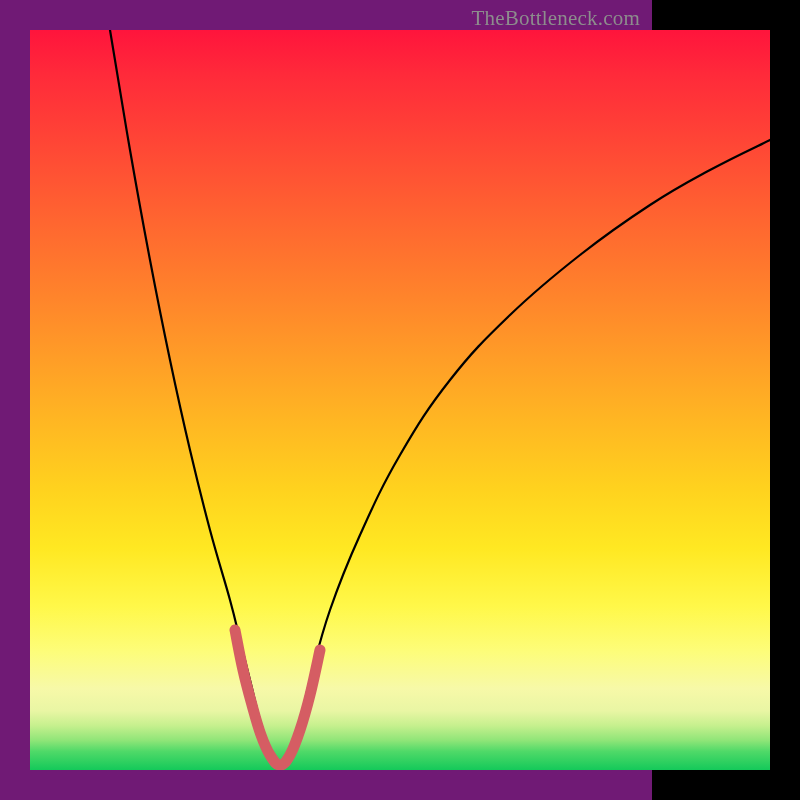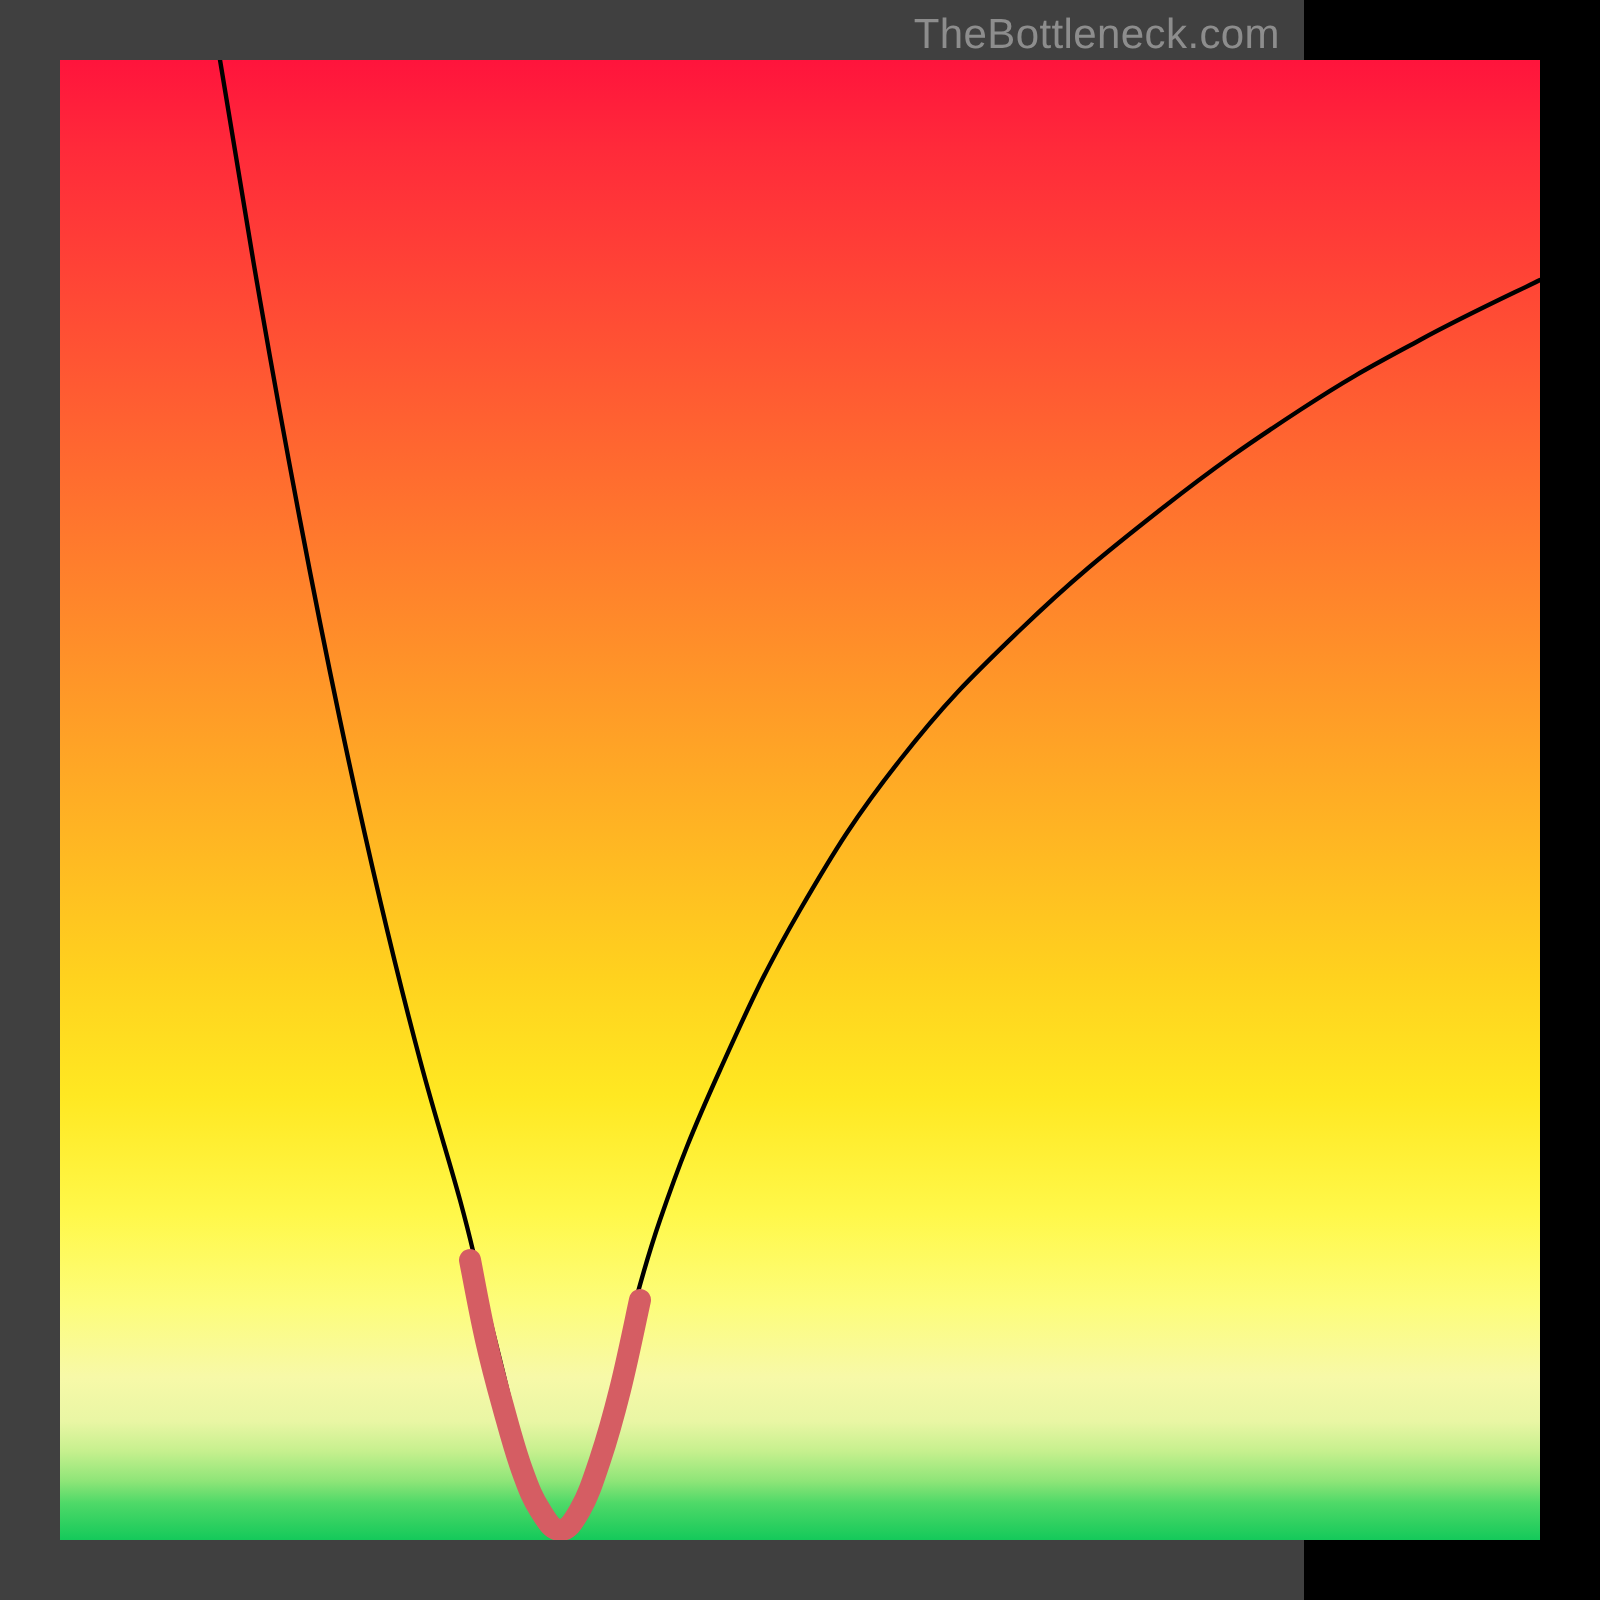--- a/index.html
+++ b/index.html
@@ -8,21 +8,22 @@
     width: 800px;
     height: 800px;
     background: #000;
     overflow: hidden;
     font-family: Arial, Helvetica, sans-serif;
   }
   .stage {
     position: relative;
     width: 652px;
     height: 800px;
-    background: #404040;
+    background: #701a75;
+    font-family: Liberation Serif, serif;
   }
   .plot {
     position: absolute;
     left: 30px;
     top: 30px;
     width: 740px;
     height: 740px;
     
     background: linear-gradient(
       to bottom,

